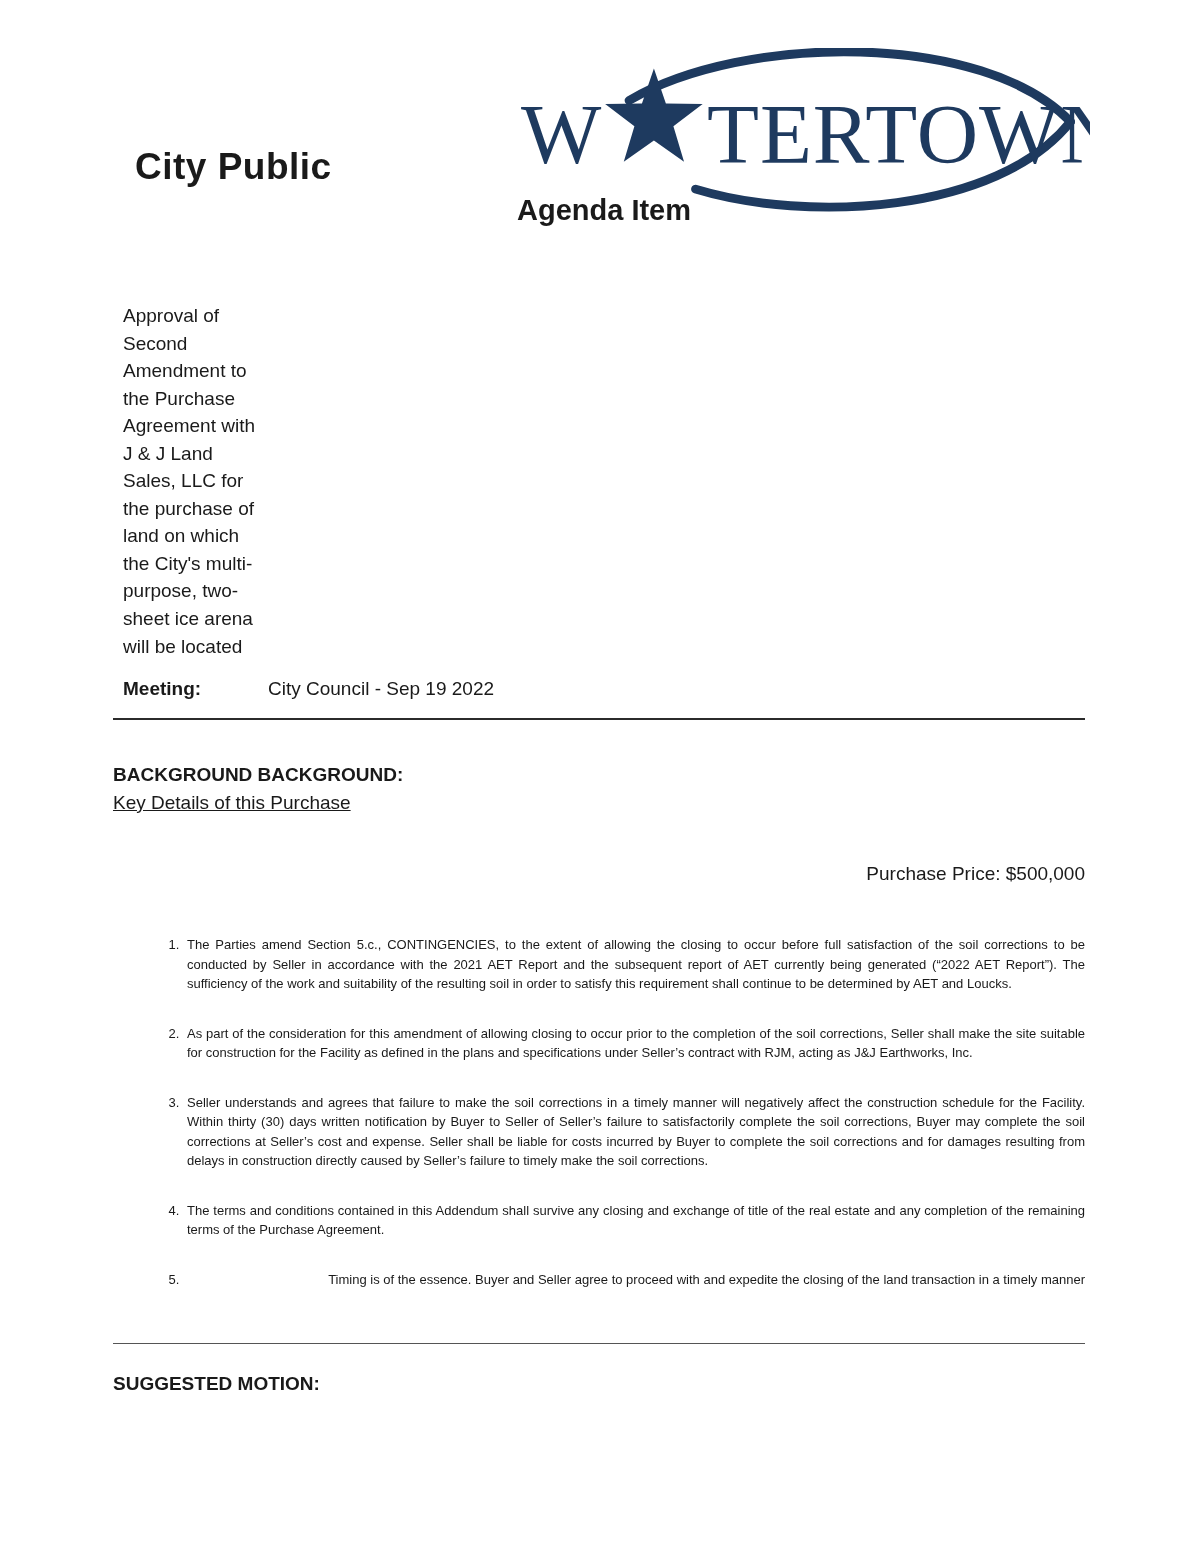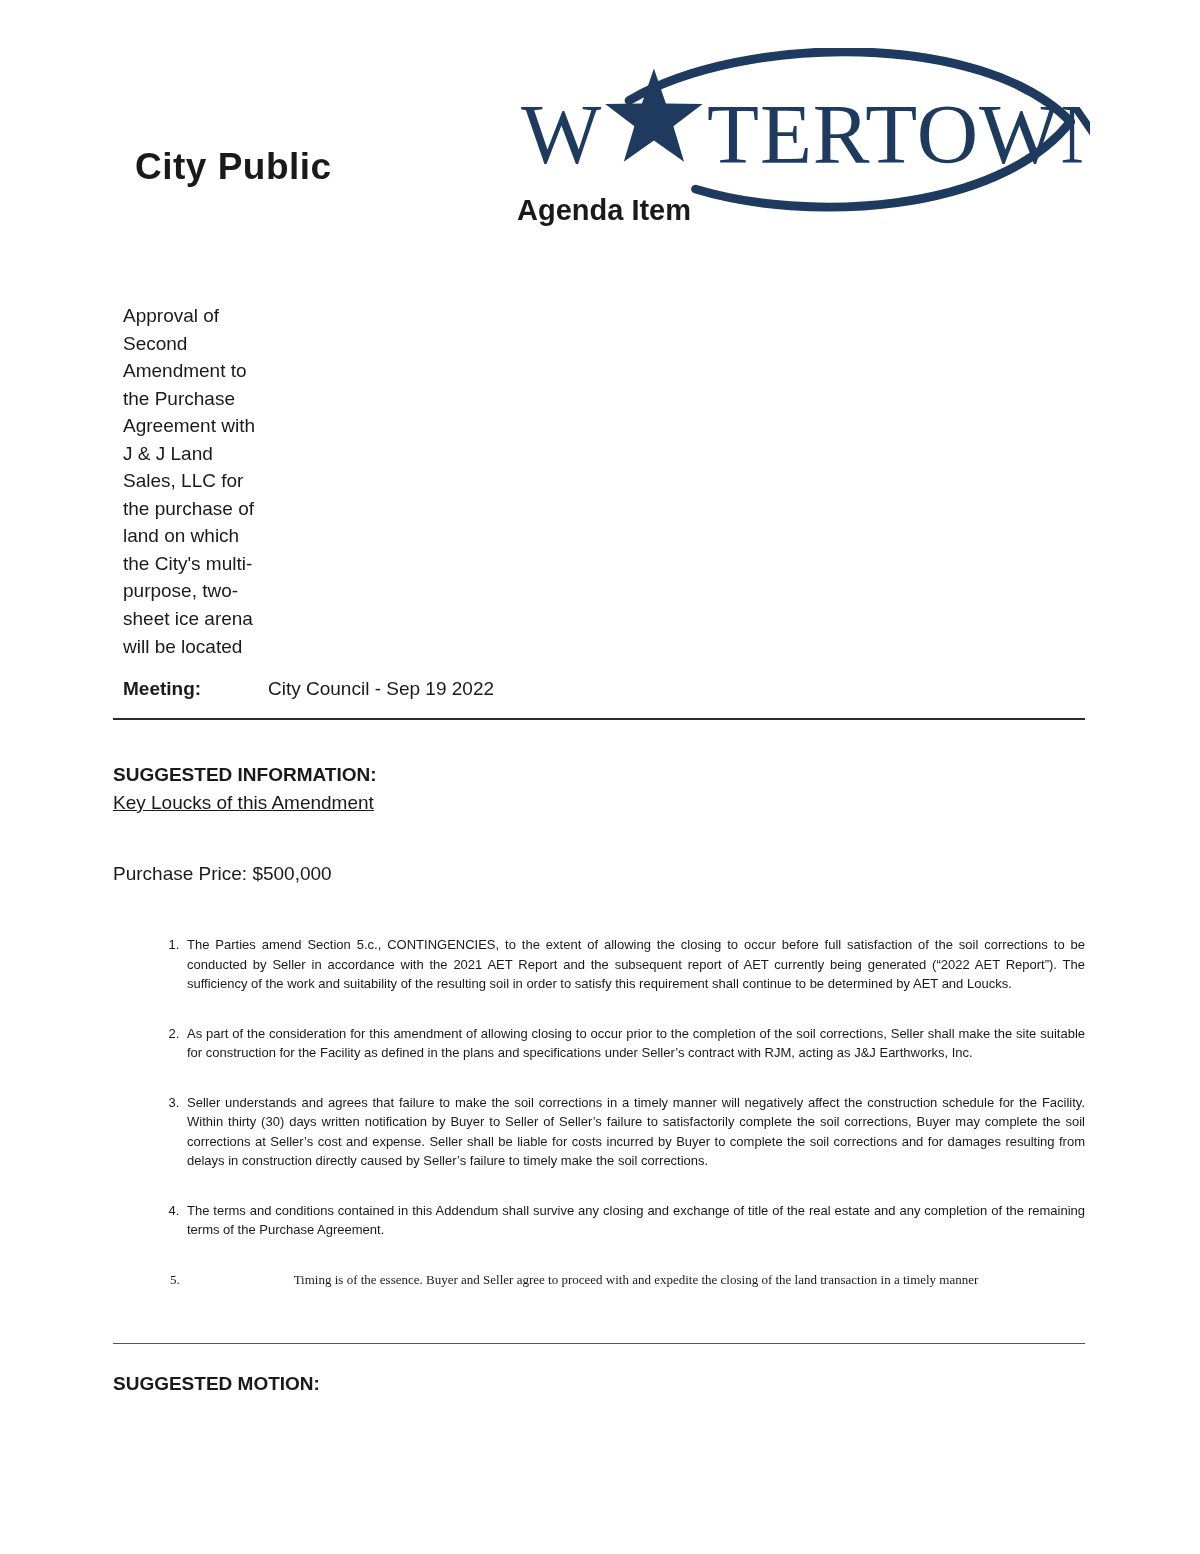--- a/index.html
+++ b/index.html
@@ -81,38 +81,38 @@
     font-weight: bold;
     margin: 44px 0 6px 0;
   }
   .key-details {
     font-size: 19px;
     text-decoration: underline;
     margin: 4px 0 0 0;
   }
   .para {
     font-size: 19px;
-    margin: 46px 0 0 0;
+    margin: 46px 0 0 16px;
     line-height: 1.45;
+    text-align: right;
   }
   ol.contingencies {
     margin: 48px 0 0 0;
     padding-left: 70px;
   }
   ol.contingencies li {
     font-size: 13px;
     line-height: 1.5;
     text-align: justify;
     margin-bottom: 30px;
     padding-left: 4px;
   }
   ol.contingencies li:last-child {
     margin-bottom: 16px;
-    text-align: center;
-    font-family: Liberation Serif, serif;
+    text-align: right;
   }
   .motion-heading {
     font-size: 19px;
     font-weight: bold;
     margin: 29px 0 0 0;
   }
 </style>
 </head>
 <body>
 
@@ -144,22 +144,22 @@
       <div class="meta-value">Approval of Second Amendment to the Purchase Agreement with J &amp; J Land Sales, LLC for the purchase of land on which the City's multi-purpose, two-sheet ice arena will be located</div>
     </div>
     <div class="meta-row">
       <div class="meta-label">Meeting:</div>
       <div class="meta-value">City Council - Sep 19 2022</div>
     </div>
   </div>
 
   <hr class="rule">
 
-  <div class="section-heading">SUGGESTED INFORMATION:</div>
-  <div class="key-details">Key Loucks of this Amendment</div>
+  <div class="section-heading">BACKGROUND BACKGROUND:</div>
+  <div class="key-details">Key Details of this Purchase</div>
 
   <p class="para">Purchase Price: $500,000</p>
 
 
   <ol class="contingencies">
     <li>The Parties amend Section 5.c., CONTINGENCIES, to the extent of allowing the closing to occur before full satisfaction of the soil corrections to be conducted by Seller in accordance with the 2021 AET Report and the subsequent report of AET currently being generated (“2022 AET Report”).  The sufficiency of the work and suitability of the resulting soil in order to satisfy this requirement shall continue to be determined by AET and Loucks.</li>
     <li>As part of the consideration for this amendment of allowing closing to occur prior to the completion of the soil corrections, Seller shall make the site suitable for construction for the Facility as defined in the plans and specifications under Seller’s contract with RJM, acting as J&amp;J Earthworks, Inc.</li>
     <li>Seller understands and agrees that failure to make the soil corrections in a timely manner will negatively affect the construction schedule for the Facility.  Within thirty (30) days written notification by Buyer to Seller of Seller’s failure to satisfactorily complete the soil corrections, Buyer may complete the soil corrections at Seller’s cost and expense.  Seller shall be liable for costs incurred by Buyer to complete the soil corrections and for damages resulting from delays in construction directly caused by Seller’s failure to timely make the soil corrections.</li>
     <li>The terms and conditions contained in this Addendum shall survive any closing and exchange of title of the real estate and any completion of the remaining terms of the Purchase Agreement.</li>
     <li>Timing is of the essence.  Buyer and Seller agree to proceed with and expedite the closing of the land transaction in a timely manner</li>

